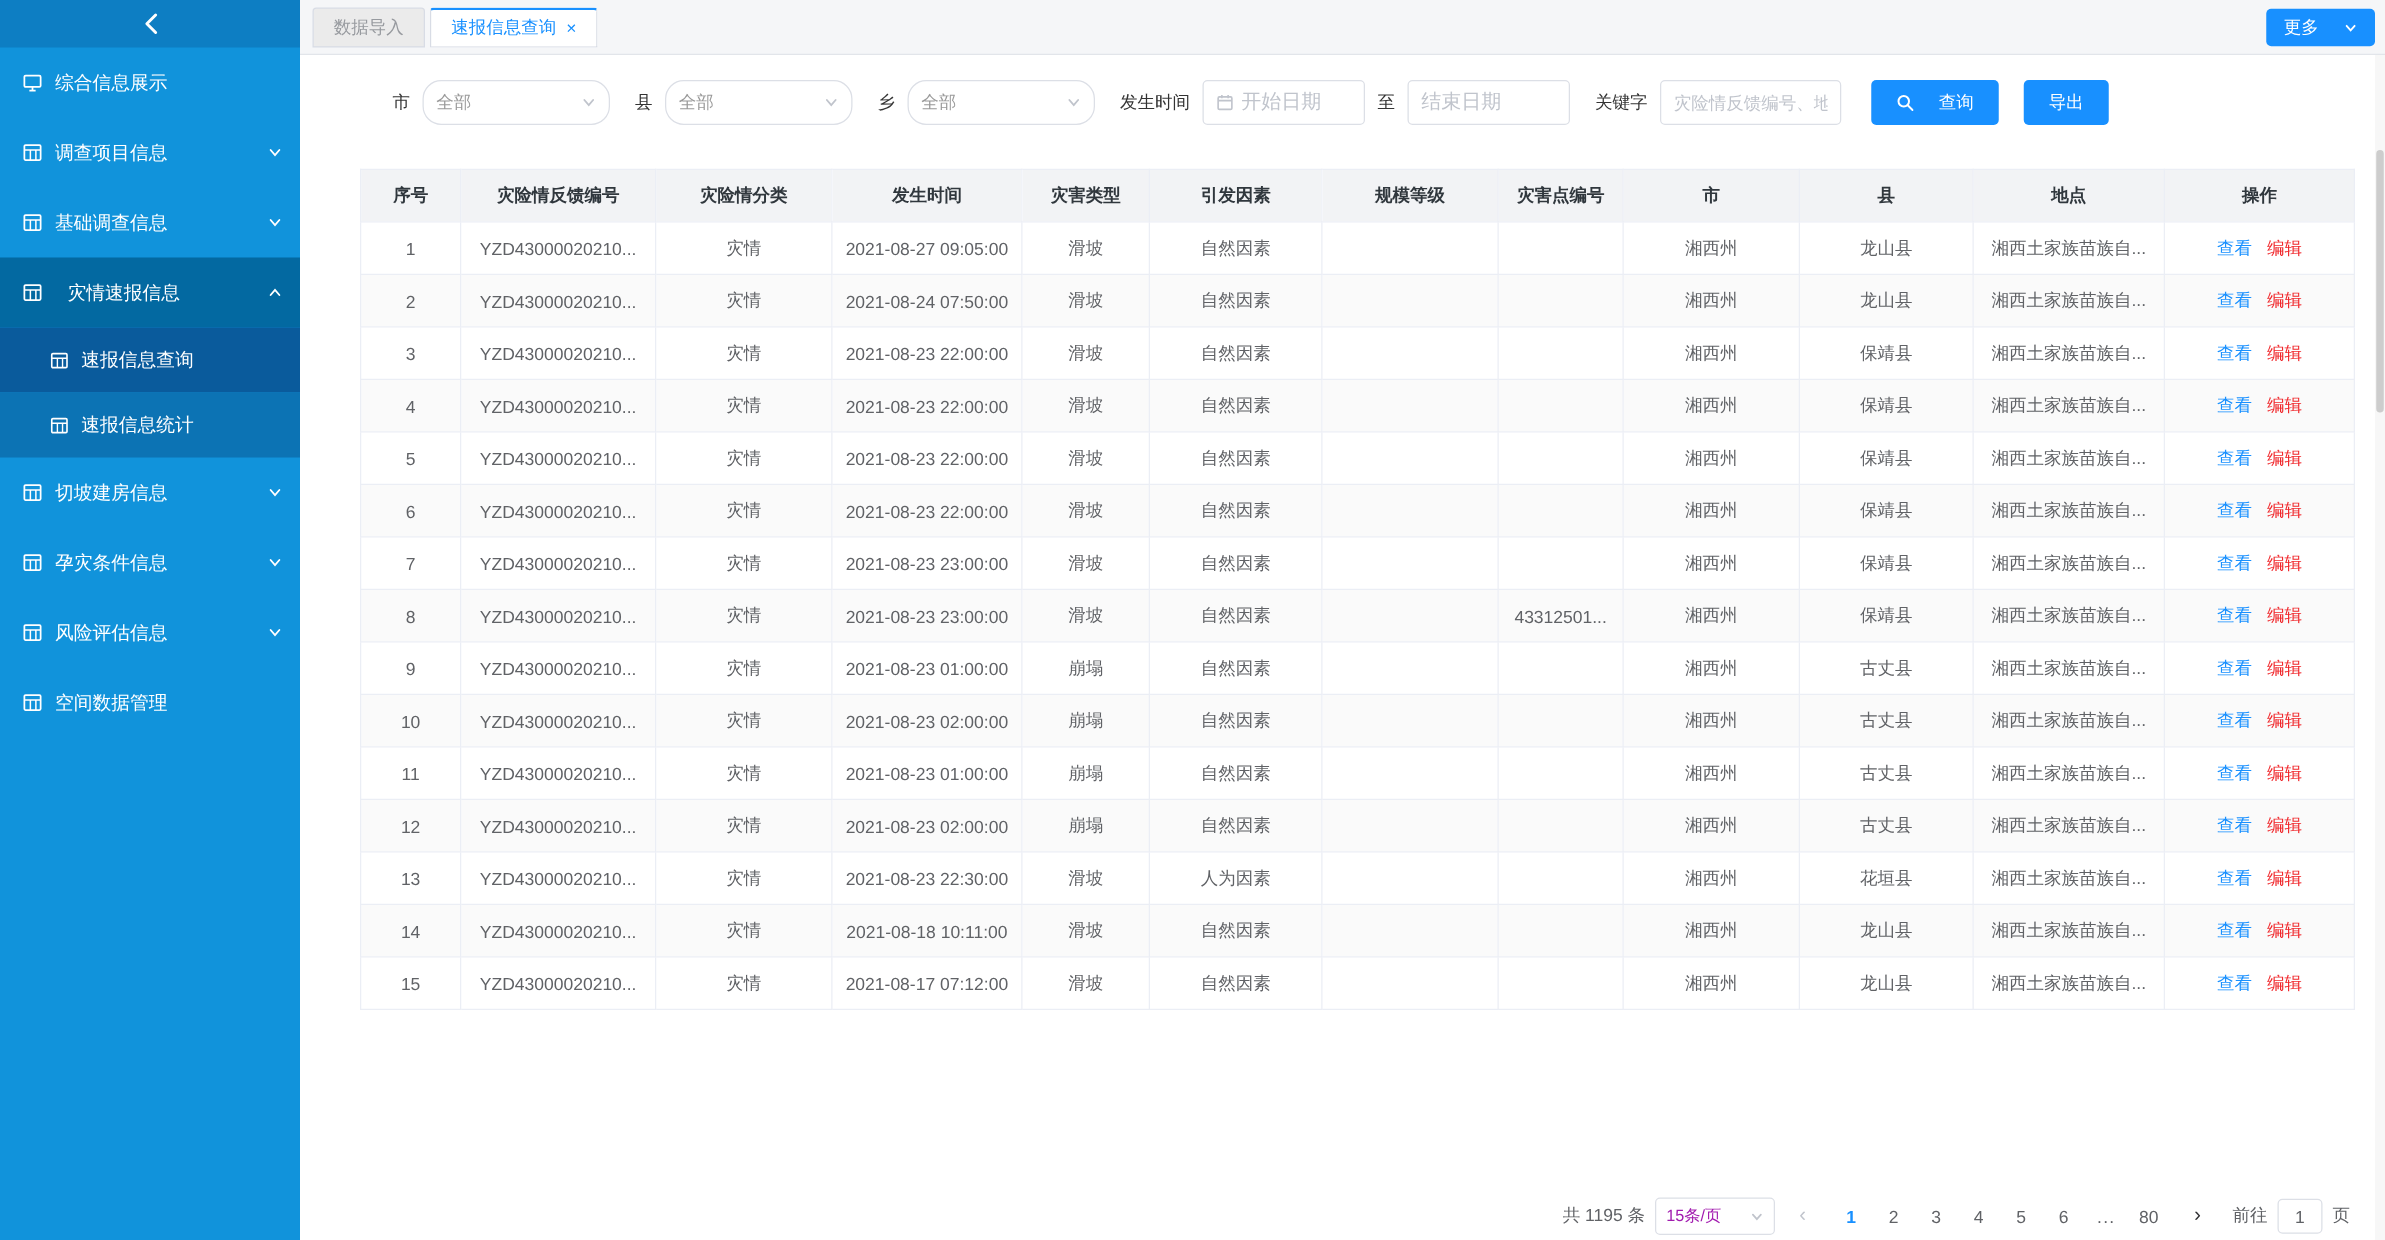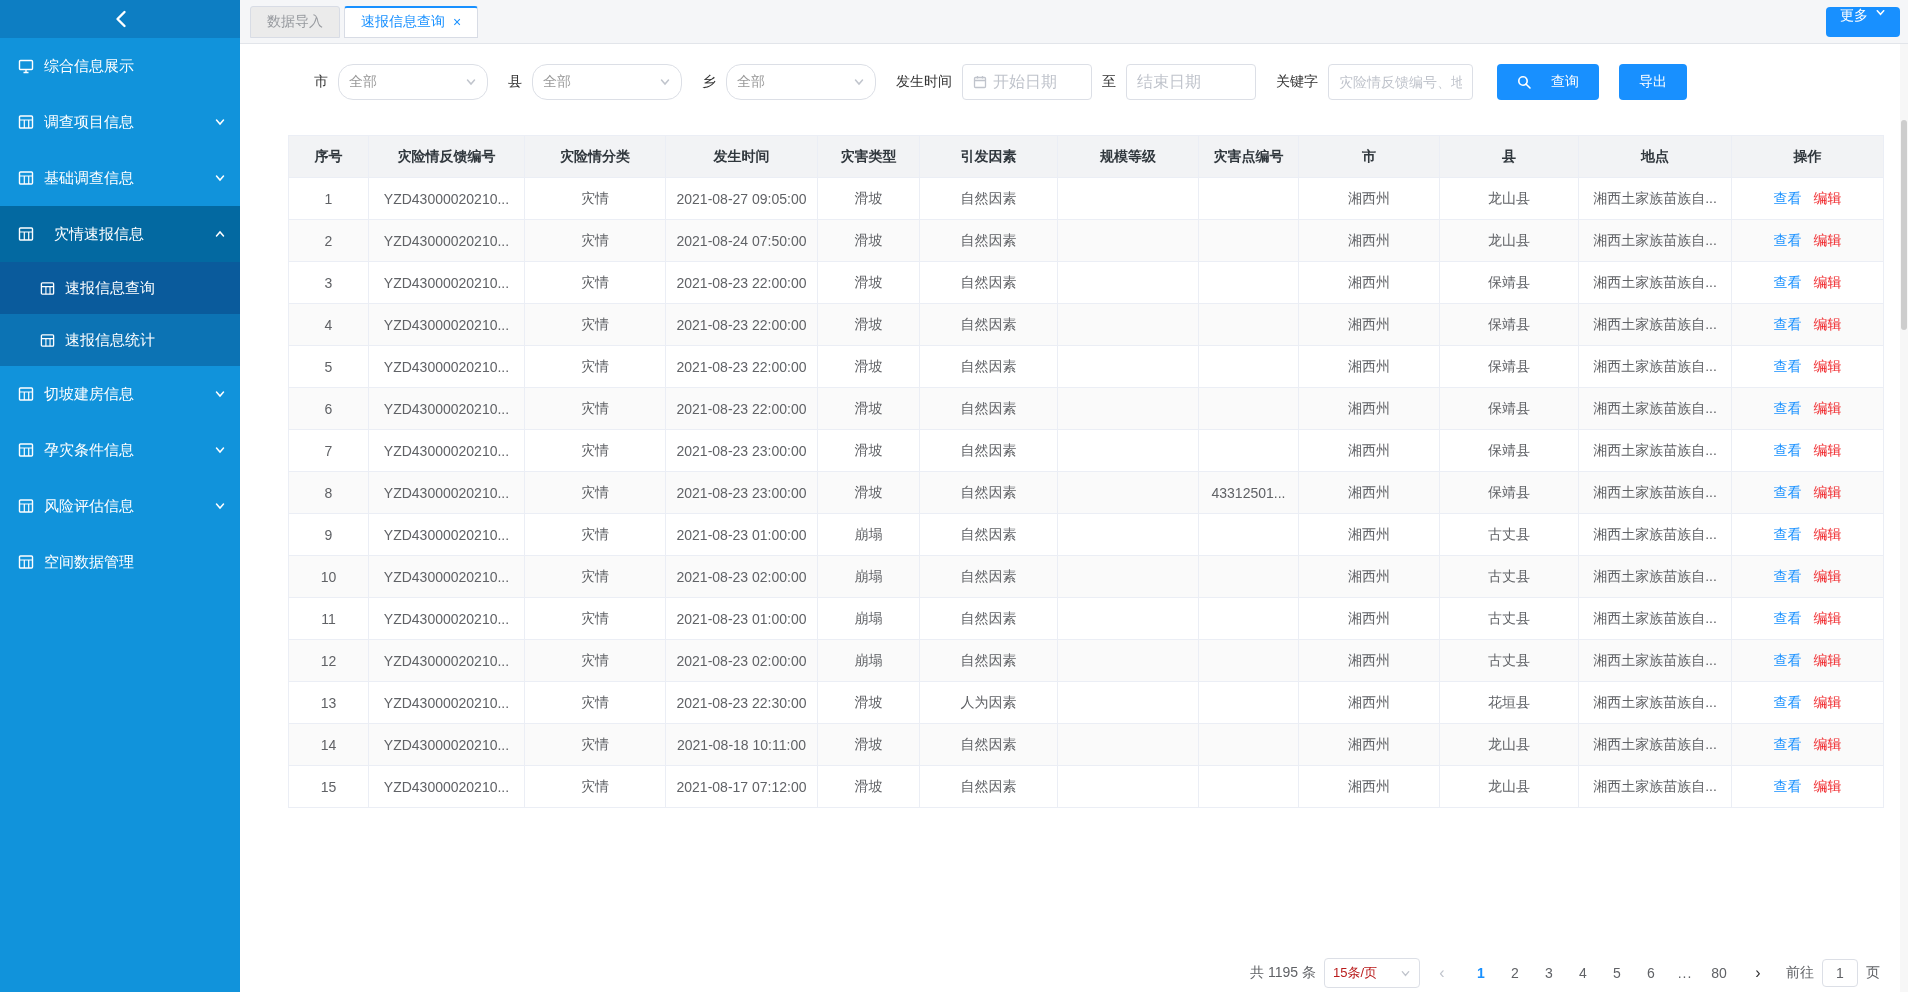--- a/index.html
+++ b/index.html
@@ -21,21 +21,21 @@
   .mi-label { white-space:nowrap; }
 
   
   .main { flex:1; display:flex; flex-direction:column; position:relative; background:#fff; }
 
   
   .tabbar { height:44px; background:#f5f6f8; border-bottom:1px solid #e2e5ea; display:flex; align-items:center; padding-left:10px; gap:4px; flex-shrink:0; position:relative; }
   .tab { height:32px; padding:0 16px; display:flex; align-items:center; gap:8px; background:#ebebeb; border:1px solid #d8dce5; color:#979a9f; font-size:14px; cursor:pointer; border-radius:3px 3px 0 0; }
   .tab.active { background:#fff; color:#1890ff; border-top:2px solid #1890ff; }
   .tab-close { font-size:14px; line-height:1; cursor:pointer; }
-  .more-btn { position:absolute; right:8px; top:7px; height:30px; padding:0 14px; background:#1890ff; color:#fff; border:none; border-radius:4px; font-size:14px; display:flex; gap:7px; cursor:pointer; font-family:inherit; }
+  .more-btn { position:absolute; right:8px; top:7px; height:30px; padding:0 14px; background:#1890ff; color:#fff; border:none; border-radius:4px; font-size:14px; display:flex; align-items:center; gap:20px; cursor:pointer; font-family:inherit; }
 
   
   .filterbar { height:68px; display:flex; align-items:center; padding:8px 24px 0 74px; gap:10px; flex-shrink:0; }
   .flabel { color:#333; white-space:nowrap; }
   .flabel.spaced { margin-left:10px; }
   .el-select { width:150px; height:36px; border:1px solid #dcdfe6; border-radius:15px; background:#fff; display:flex; align-items:center; justify-content:space-between; padding:0 10px; cursor:pointer; }
   .sel-value { color:#999; font-size:14px; }
   .date-input { width:130px; height:36px; border:1px solid #dcdfe6; border-radius:4px; background:#fff; display:flex; align-items:center; gap:6px; padding:0 10px; cursor:pointer; }
   .date-input input { border:none; outline:none; width:100%; font-size:16px; font-family:inherit; color:#1d4ed8; background:transparent; }
   .date-input input::placeholder, .keyword-input::placeholder { color:#c0c4cc; }
@@ -48,21 +48,21 @@
   .table-wrap { margin:23px 24px 0 48px; }
   table { width:100%; border-collapse:collapse; table-layout:fixed; font-size:14px; color:#606266; }
   th,td { border:1px solid #ebeef5; height:42px; text-align:center; padding:0 6px; overflow:hidden; white-space:nowrap; text-overflow:ellipsis; }
   th { background:#f2f3f5; color:#30373d; font-weight:bold; }
   tbody tr:nth-child(even) { background:#fafafa; }
   .link-view { color:#1890ff; cursor:pointer; margin-right:12px; text-decoration:none; }
   .link-edit { color:#f0272b; cursor:pointer; text-decoration:none; }
 
   
   .pagination { position:absolute; right:28px; bottom:4px; display:flex; align-items:center; gap:8px; color:#606266; font-size:14px; }
-  .size-select { width:96px; height:30px; border:1px solid #dcdfe6; border-radius:4px; display:flex; align-items:center; justify-content:space-between; padding:0 8px; color:#b91c1c; font-size:13px; cursor:pointer; background:#fff; }
+  .size-select { width:96px; height:30px; border:1px solid #dcdfe6; border-radius:4px; display:flex; align-items:center; justify-content:space-between; padding:0 8px; color:#a21caf; font-size:13px; cursor:pointer; background:#fff; }
   .page-arrow { min-width:28px; text-align:center; font-size:16px; cursor:pointer; color:#303133; user-select:none; }
   .page-arrow.disabled { color:#c0c4cc; cursor:default; }
   .page-list { display:flex; align-items:center; }
   .page-num { min-width:30px; height:28px; line-height:28px; text-align:center; cursor:pointer; color:#606266; margin:0 2px; }
   .page-num.active { color:#1890ff; font-weight:bold; }
   .page-num.dots { cursor:default; color:#606266; letter-spacing:1px; }
   .goto-label { margin-left:6px; }
   .goto-input { width:36px; height:28px; border:1px solid #dcdfe6; border-radius:4px; text-align:center; font-size:14px; font-family:inherit; color:#606266; outline:none; }
 
   

